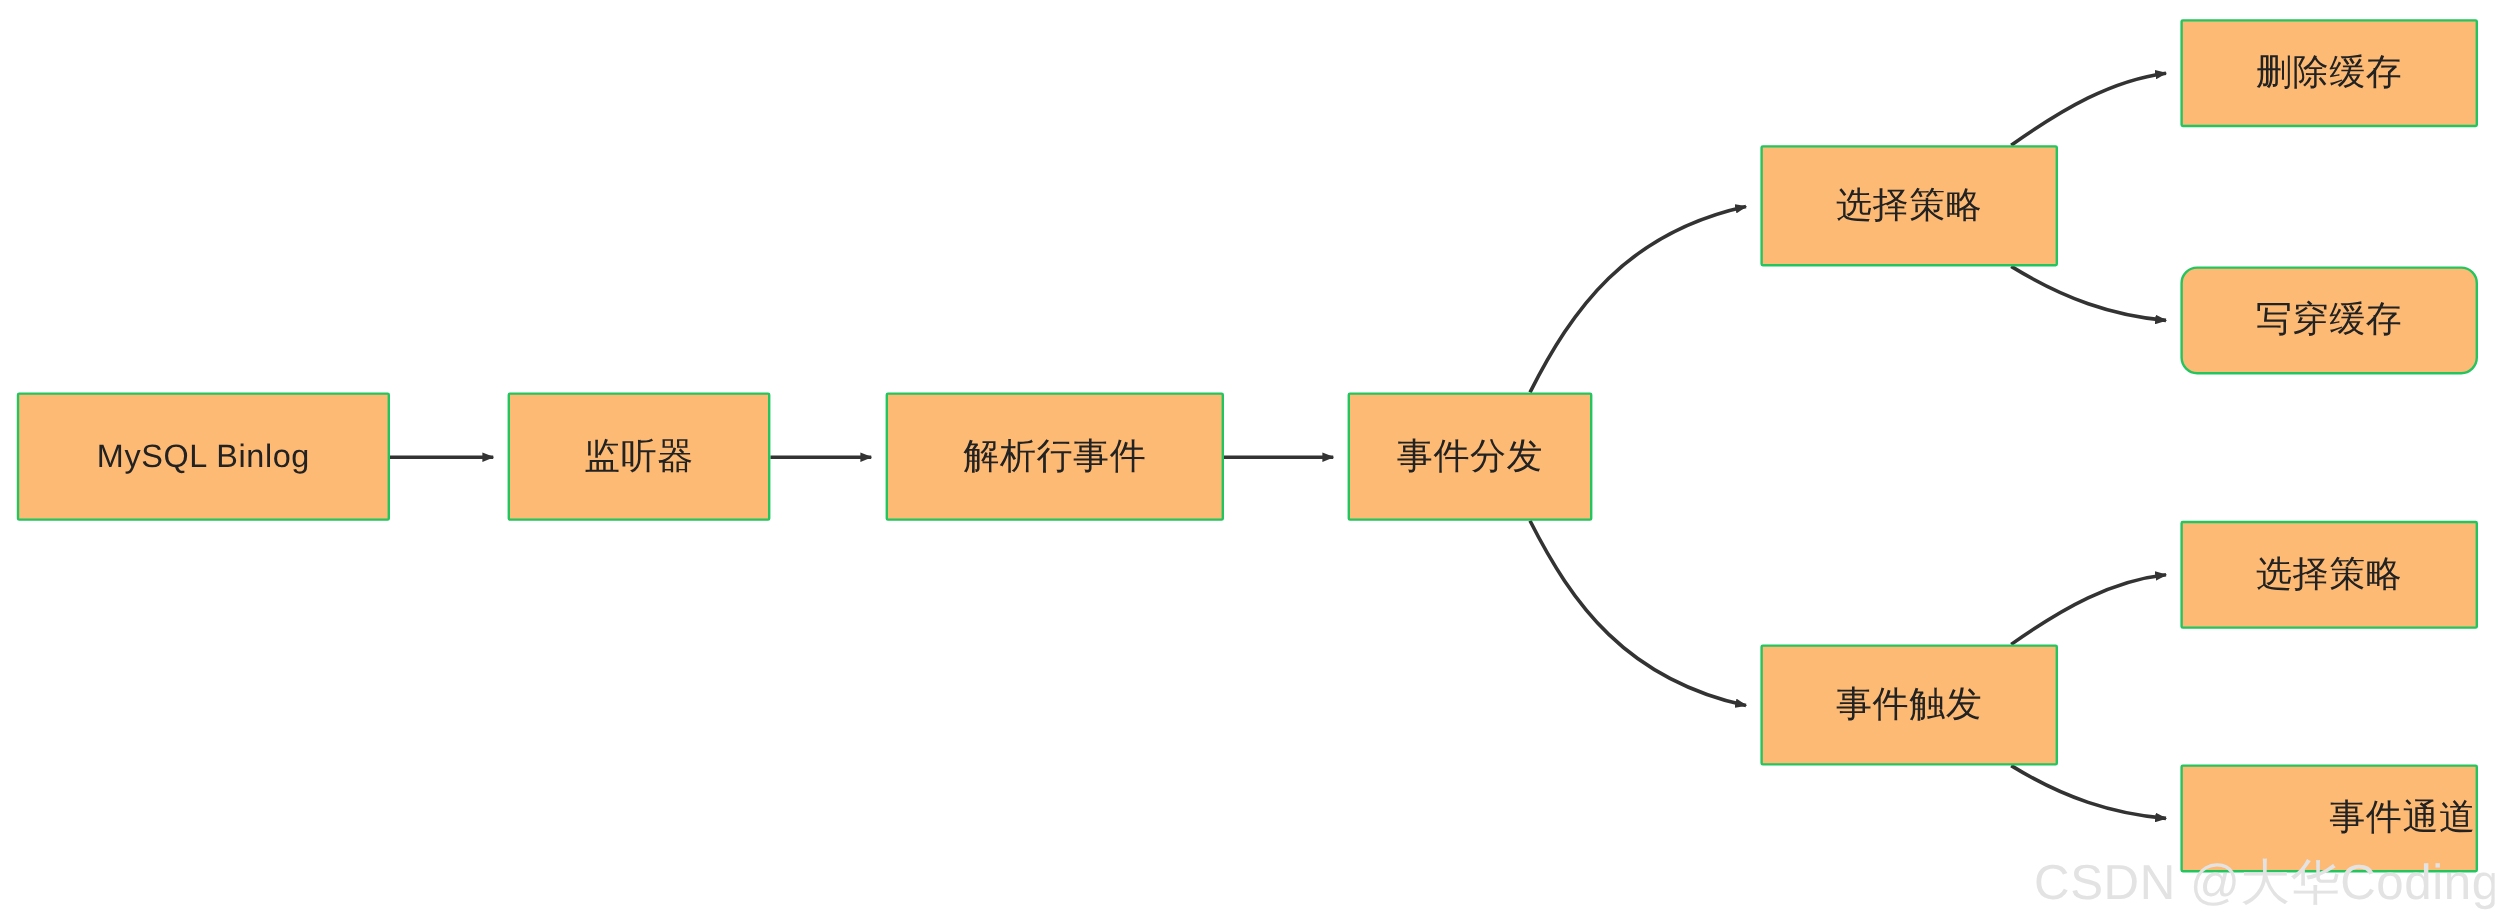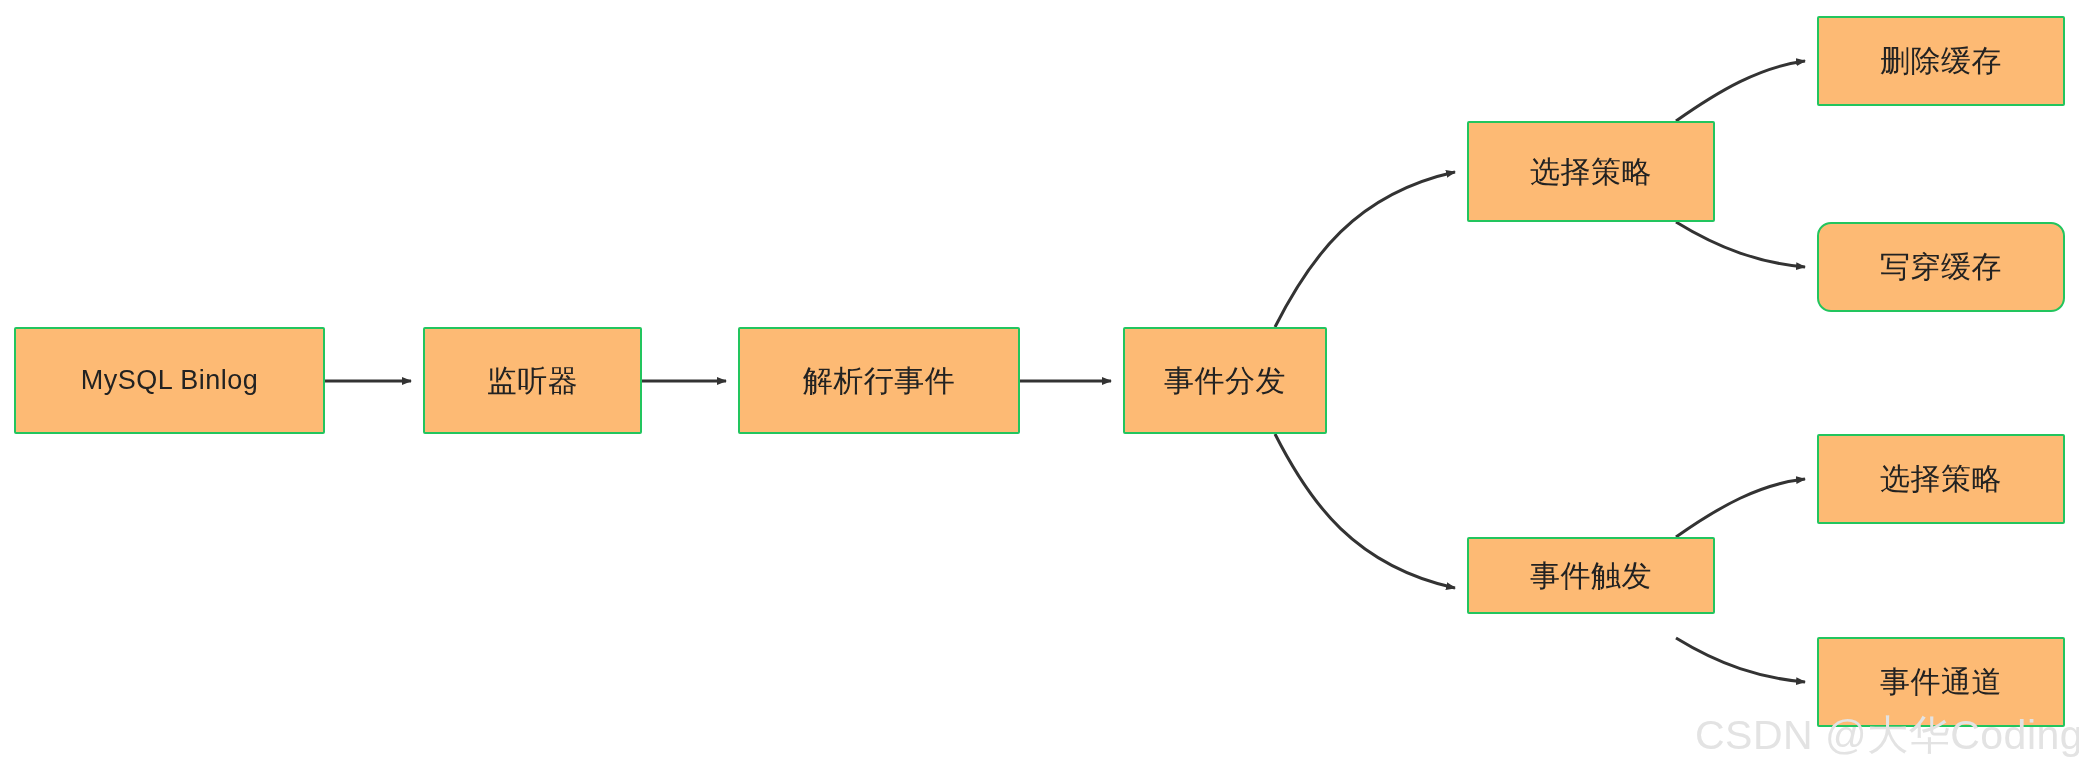--- a/index.html
+++ b/index.html
@@ -103,35 +103,35 @@
   </div>
 
   <div class="node" style="left:1123px; top:327px; width:204px; height:107px;">
     <span class="node-label">事件分发</span>
   </div>
 
   <div class="node" style="left:1467px; top:121px; width:248px; height:101px;">
     <span class="node-label">选择策略</span>
   </div>
 
-  <div class="node" style="left:1467px; top:537px; width:248px; height:77px;">
+  <div class="node" style="left:1467px; top:537px; width:248px; height:101px;">
     <span class="node-label">事件触发</span>
   </div>
 
   <div class="node" style="left:1817px; top:16px; width:248px; height:90px;">
     <span class="node-label">删除缓存</span>
   </div>
 
   <div class="node" style="left:1817px; top:222px; width:248px; height:90px;border-radius:14px;">
     <span class="node-label">写穿缓存</span>
   </div>
 
   <div class="node" style="left:1817px; top:434px; width:248px; height:90px;">
     <span class="node-label">选择策略</span>
   </div>
 
-  <div class="node" style="left:1817px; top:637px; width:248px; height:90px;">
+  <div class="node" style="left:1817px; top:637px; width:248px; height:90px;justify-content:flex-end;">
     <span class="node-label">事件通道</span>
   </div>
 
   <div id="watermark">CSDN @大华Coding</div>
 
 </div>
 
 </body></html>

